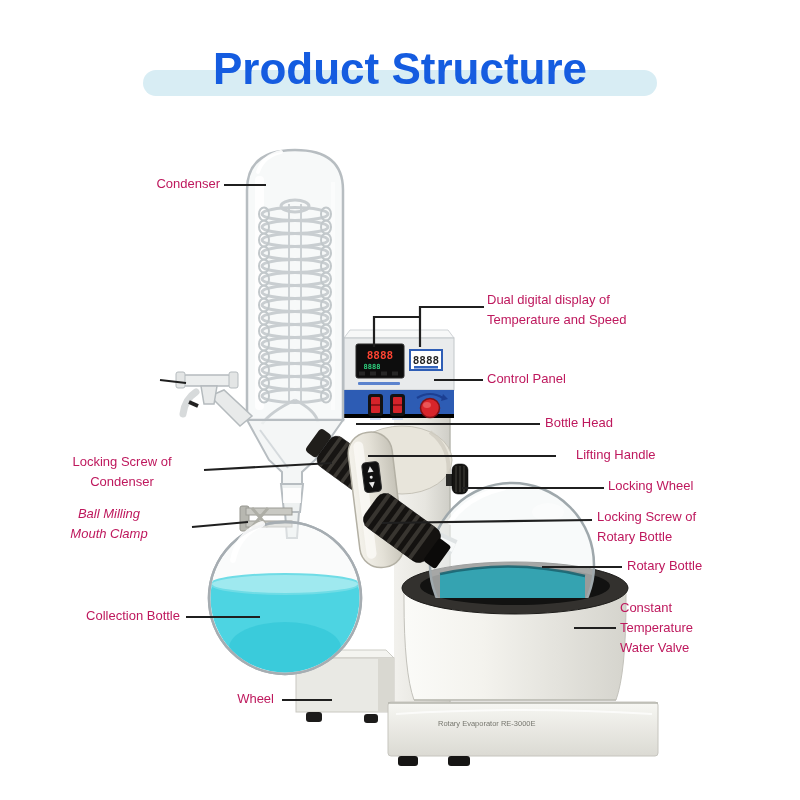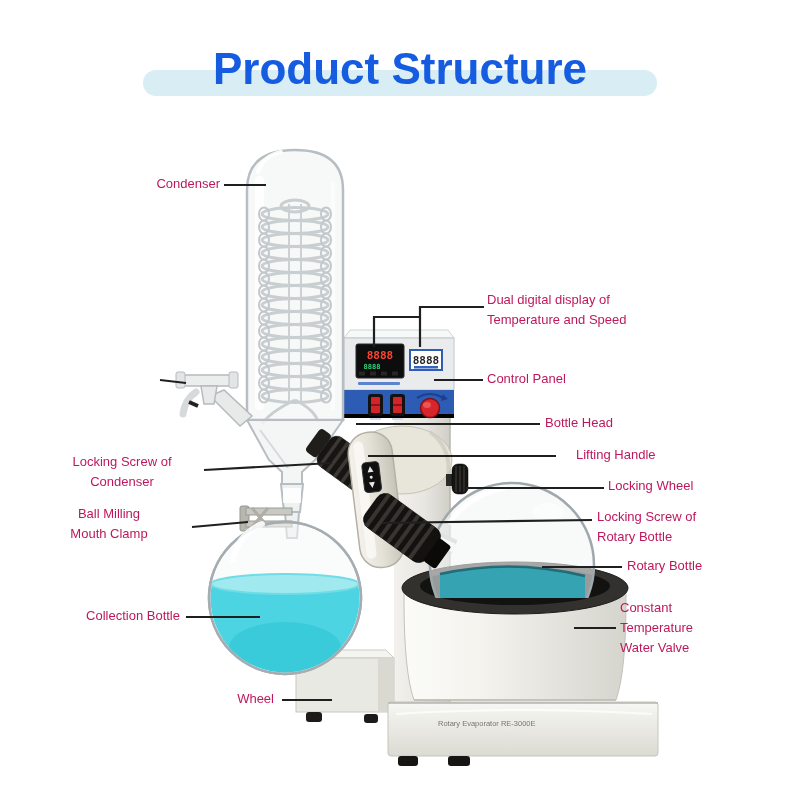--- a/index.html
+++ b/index.html
@@ -277,21 +277,21 @@
       <path d="M462,488 L604,488"></path>
       <path d="M382,523 L592,520"></path>
       <path d="M542,567 L622,567"></path>
       <path d="M574,628 L616,628"></path>
     </g>
   </svg>
 
   <div class="label r" style="left:98px;top:174px;width:122px;">Condenser</div>
   <div class="label c" style="left:36px;top:452px;width:172px;">Locking Screw of
 Condenser</div>
-  <div class="label c" style="left:28px;top:504px;width:162px;">Ball Milling
+  <div class="label c" style="left:28px;top:504px;width:162px;font-style:italic;">Ball Milling
 Mouth Clamp</div>
   <div class="label r" style="left:26px;top:606px;width:154px;">Collection Bottle</div>
   <div class="label r" style="left:180px;top:689px;width:94px;">Wheel</div>
   <div class="label" style="left:487px;top:290px;">Dual digital display of
 Temperature and Speed</div>
   <div class="label" style="left:487px;top:369px;">Control Panel</div>
   <div class="label" style="left:545px;top:413px;">Bottle Head</div>
   <div class="label" style="left:560px;top:445px;margin-left:16px;">Lifting Handle</div>
   <div class="label" style="left:608px;top:476px;">Locking Wheel</div>
   <div class="label" style="left:597px;top:507px;">Locking Screw of

